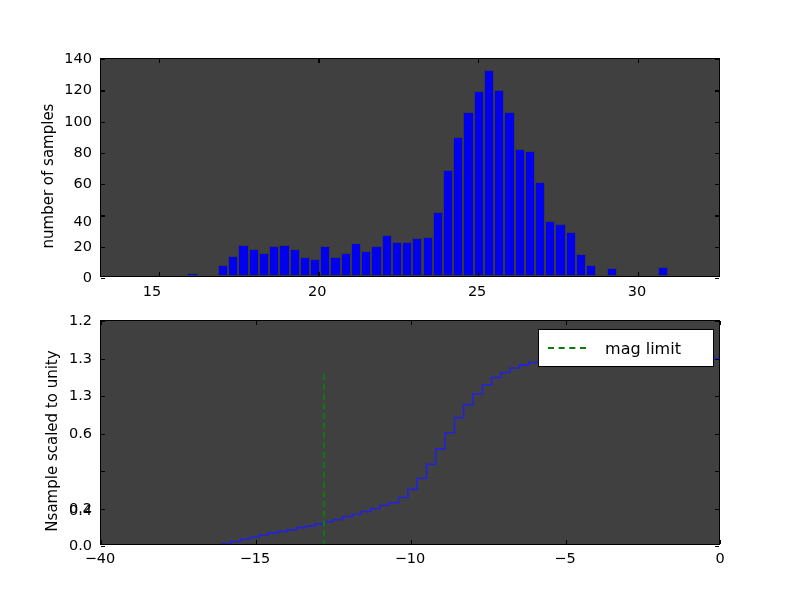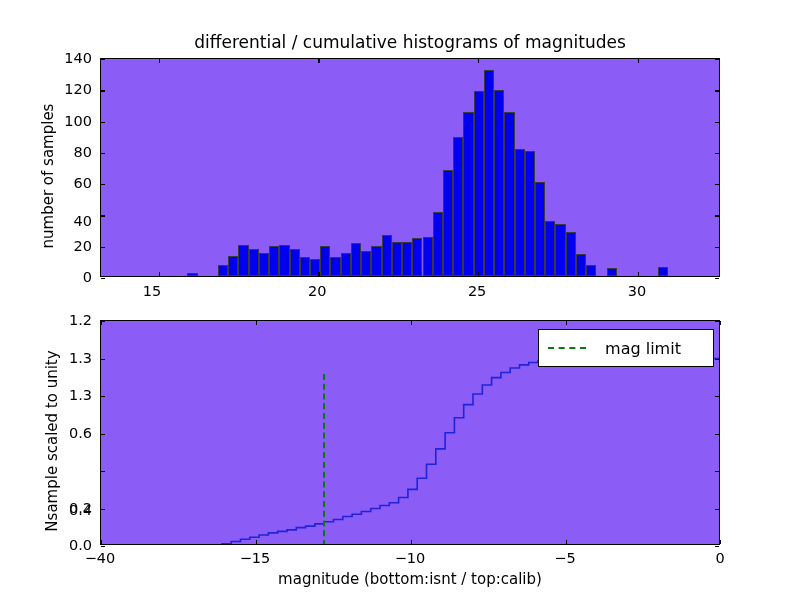--- a/index.html
+++ b/index.html
@@ -32,21 +32,21 @@
     font-size: 17px;
     color: #000000;
     white-space: nowrap;
   }
 
   
   .axes {
     position: absolute;
     box-sizing: border-box;
     border: 1.3px solid #000000;
-    background: #8b5cf6;
+    background: #404040;
   }
   #axes-top {
     left: 100px;
     top: 58px;
     width: 620px;
     height: 219px;
   }
   #axes-bottom {
     left: 100px;
     top: 320px;
@@ -196,21 +196,20 @@
     color: #000000;
     white-space: nowrap;
     padding-right: 4px;
   }
 </style>
 </head>
 <body>
 
 <div id="figure">
 
-  <div class="fig-title">differential / cumulative histograms of magnitudes</div>
 
   <div class="axes" id="axes-top">
     <div class="plot-area" id="hist-area">
         <div class="bar" style="left: 86.2887px; width: 10.2268px; height: 3.12857px;"></div>
         <div class="bar" style="left: 116.969px; width: 10.2268px; height: 10.95px;"></div>
         <div class="bar" style="left: 127.196px; width: 10.2268px; height: 20.3357px;"></div>
         <div class="bar" style="left: 137.423px; width: 10.2268px; height: 31.2857px;"></div>
         <div class="bar" style="left: 147.649px; width: 10.2268px; height: 26.5929px;"></div>
         <div class="bar" style="left: 157.876px; width: 10.2268px; height: 23.4643px;"></div>
         <div class="bar" style="left: 168.103px; width: 10.2268px; height: 29.7214px;"></div>
@@ -342,15 +341,14 @@
       <div class="ticklabel ticklabel-y" style="top: 0px;">1.2</div>
     </div>
   <div class="xlabels-bottom" id="xlabels-bottom">
       <div class="ticklabel ticklabel-x" style="left: 0px;">−40</div>
       <div class="ticklabel ticklabel-x" style="left: 155px;">−15</div>
       <div class="ticklabel ticklabel-x" style="left: 310px;">−10</div>
       <div class="ticklabel ticklabel-x" style="left: 465px;">−5</div>
       <div class="ticklabel ticklabel-x" style="left: 620px;">0</div>
     </div>
   <div class="axis-label" id="ylabel-bottom">Nsample scaled to unity</div>
-  <div class="axis-label" id="xlabel-bottom">magnitude (bottom:isnt / top:calib)</div>
 
 </div>
 
 </body></html>

